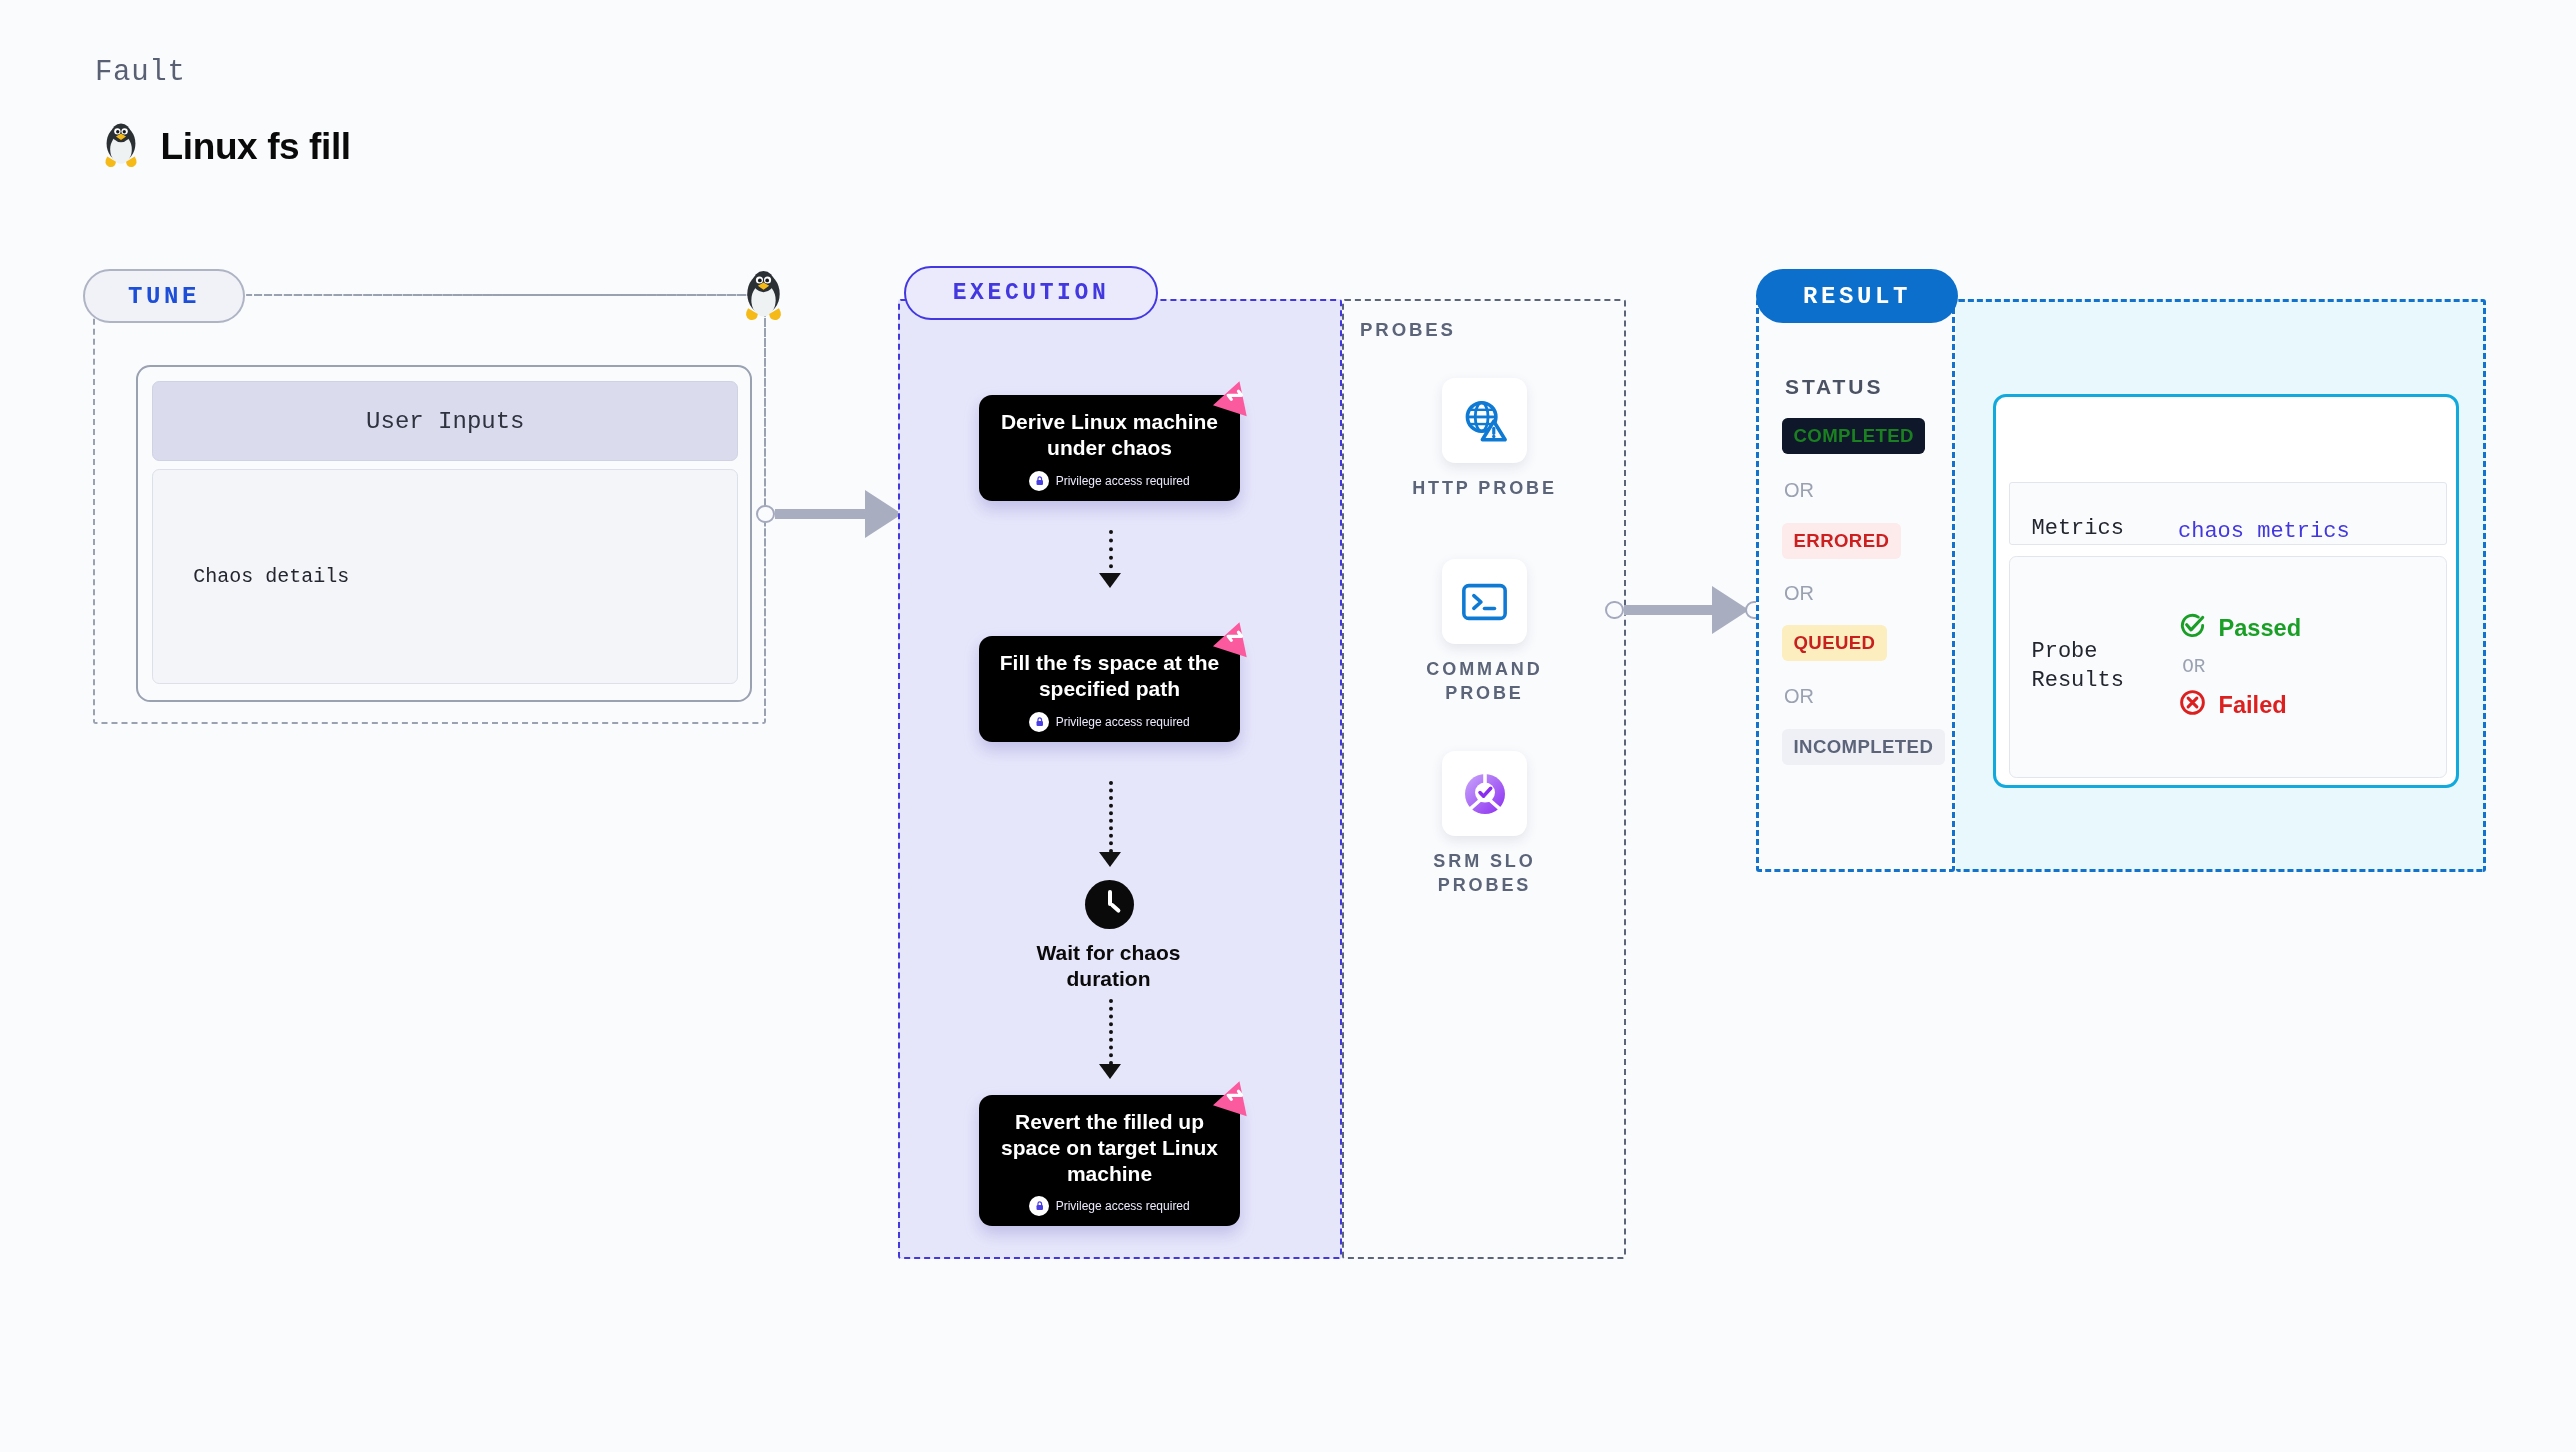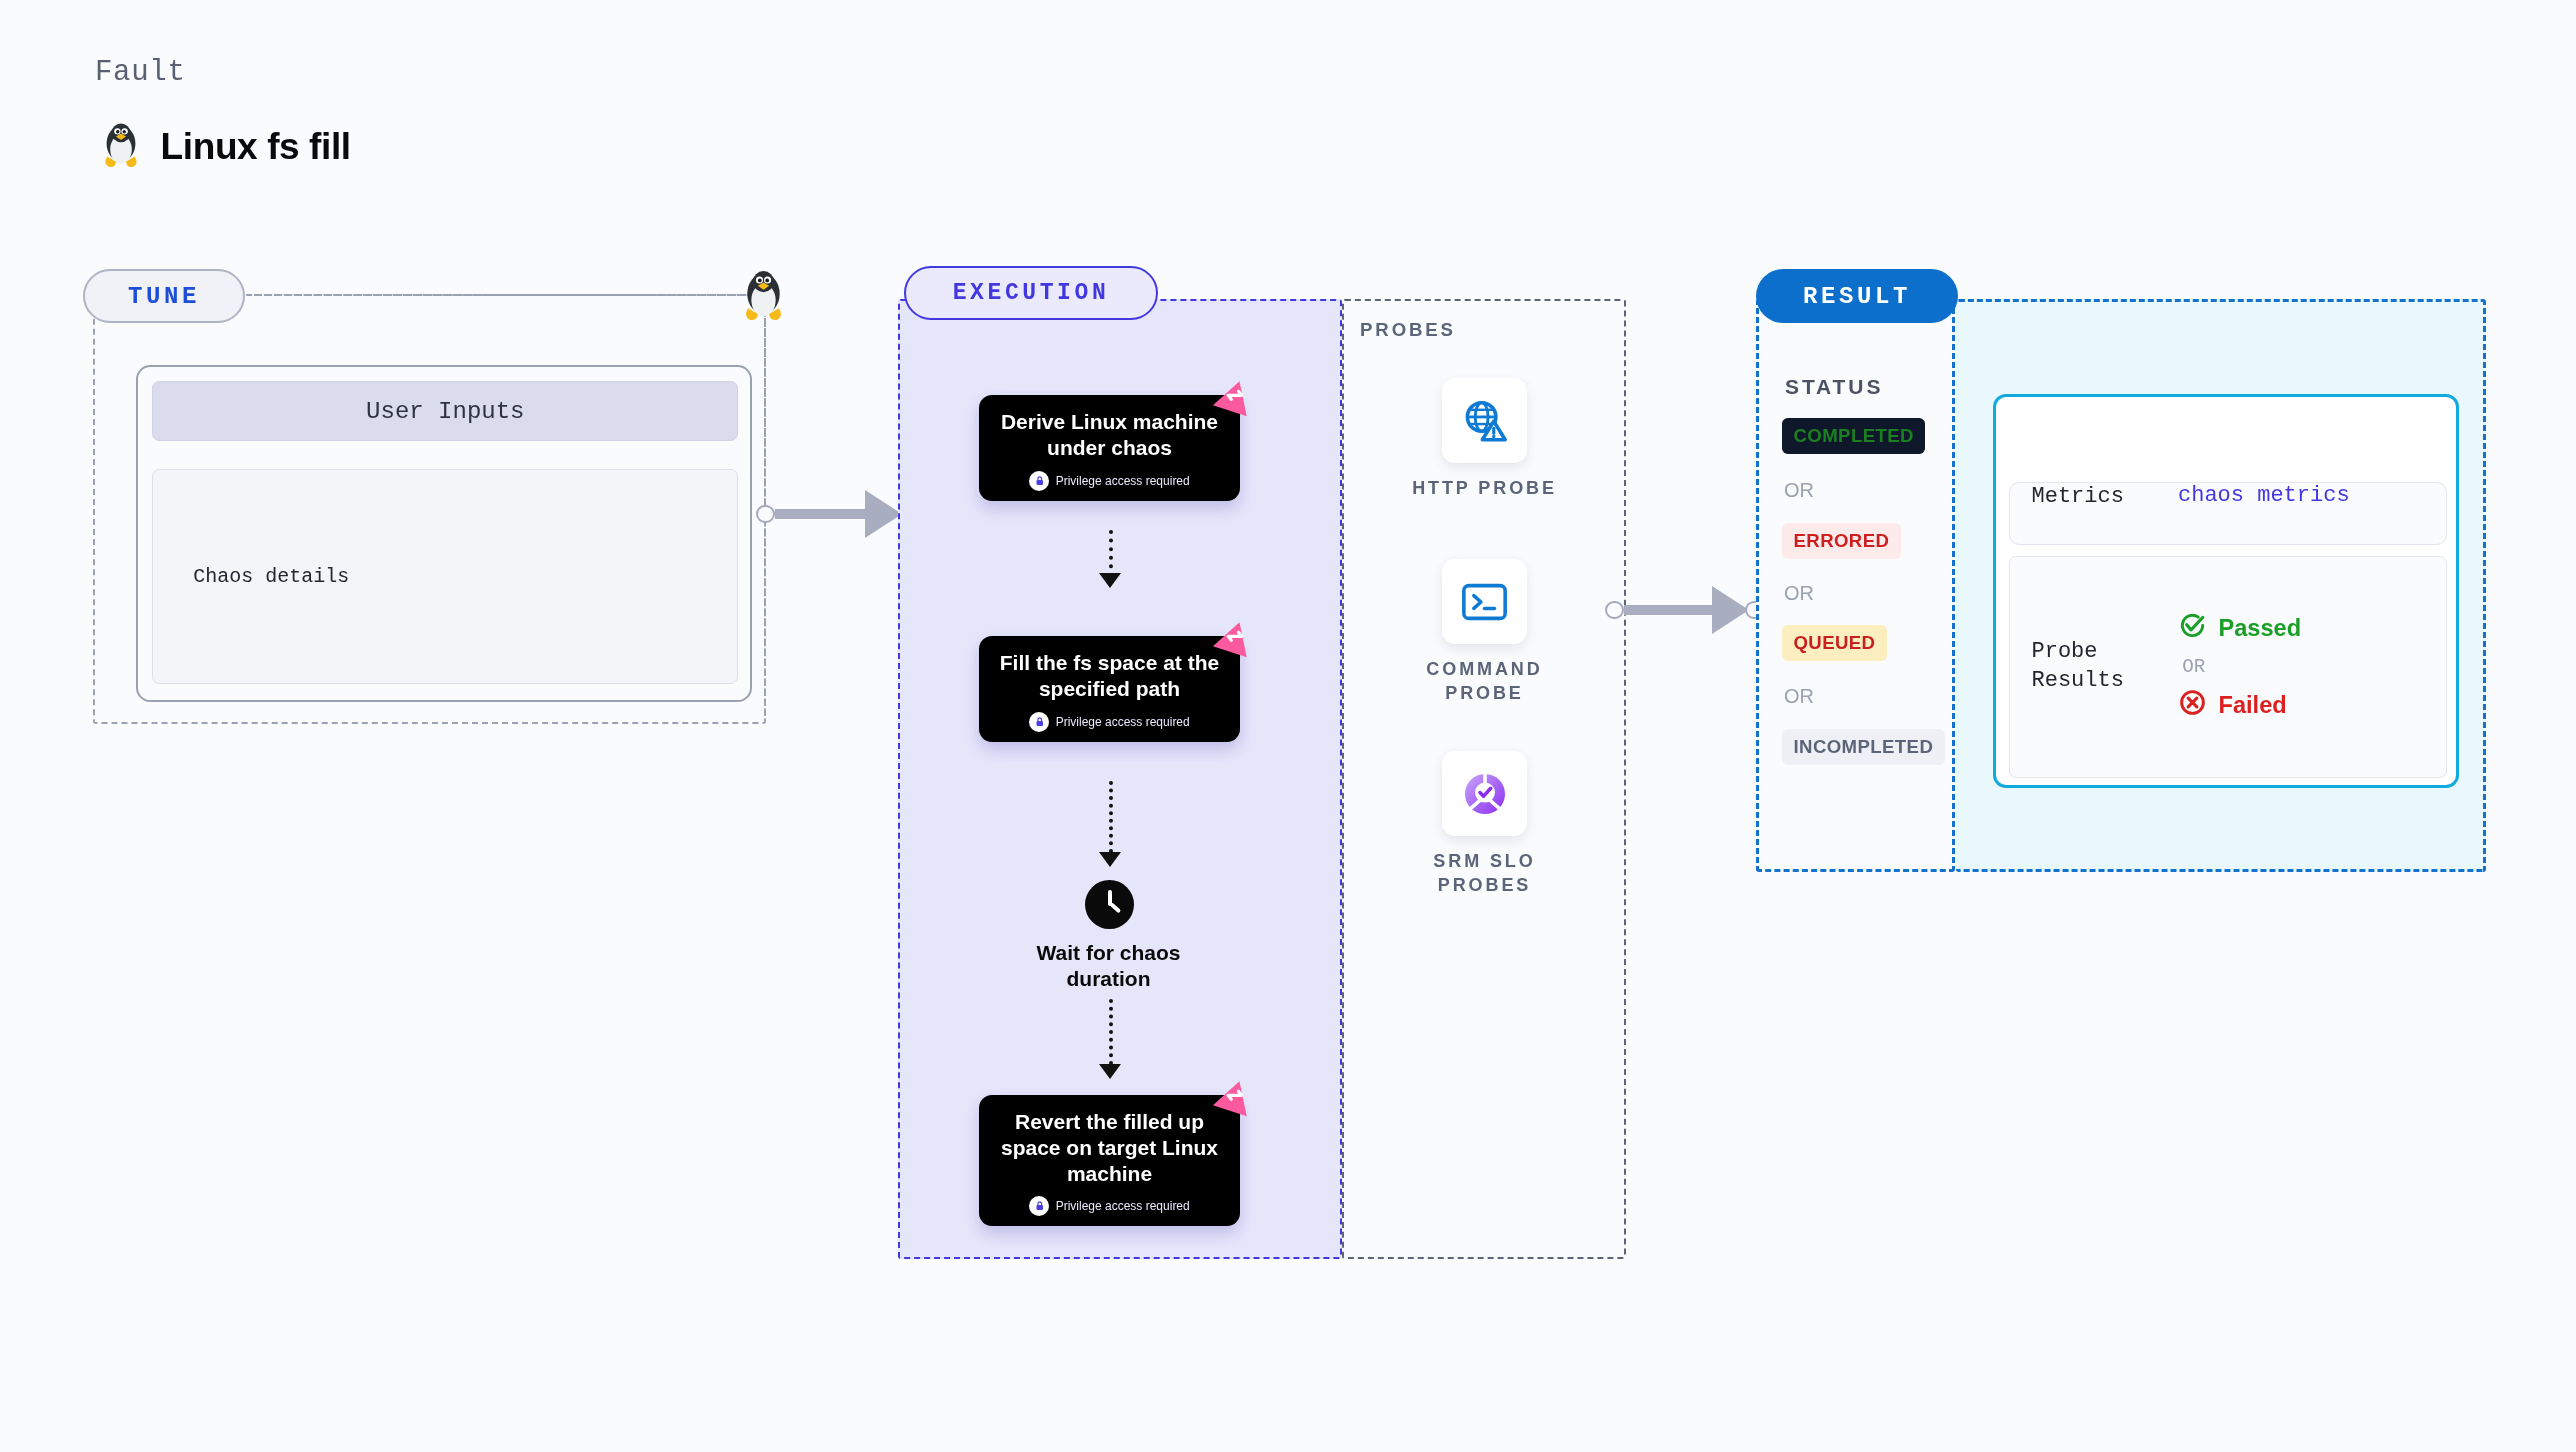--- a/index.html
+++ b/index.html
@@ -43,21 +43,21 @@
   }
   #tune-pill {
     left:83px; top:269px; width:162px; height:54px;
     background:#f1f2f7; border:2.1px solid #aeb4c4; color:#1d4ed8; font-size:24px;
   }
   #tune-inner {
     position:absolute; left:136px; top:365px; width:616px; height:337px;
     background:#fafbfd; border:2.1px solid #9aa1b1; border-radius:14.3px;
   }
   #user-inputs-header {
-    position:absolute; left:14.3px; top:14.3px; width:586px; height:60px;
+    position:absolute; left:14.3px; top:14.3px; width:586px; height:80px;
     background:#dadced; border:0.7px solid #cfd2e4; border-radius:7.2px;
     display:flex; align-items:center; justify-content:center;
     font-family:"Liberation Mono", monospace; font-size:24px; color:#2f3340;
   }
   #chaos-details-box {
     position:absolute; left:14.3px; top:102px; width:586px; height:215px;
     background:#f4f5f9; border:0.7px solid #dde0ea; border-radius:7.2px;
     display:flex; align-items:center;
   }
   #chaos-details-label {
@@ -208,22 +208,22 @@
     background:#ffffff; border:3.6px solid #12aadd; border-radius:13px;
   }
   #output-header {
     position:absolute; left:13px; top:13px; width:438px; height:57px;
     background:#dadced; border-radius:7.2px;
     display:flex; align-items:center; justify-content:center;
     font-family:"Liberation Mono", monospace; font-size:24px; color:#4b5263;
   }
   #metrics-row {
     position:absolute; left:13px; top:85px; width:438px; height:63px;
-    background:#fafbfd; border:0.7px solid #e2e5ee; border-radius:10px;
-    display:flex; align-items:flex-start;
+    background:#fafbfd; border:0.7px solid #e2e5ee; border-radius:3px;
+    display:flex; align-items:flex-end;
   }
   .out-key {
     width:168px; padding-left:21.5px;
     font-family:"Liberation Mono", monospace; font-size:22px; color:#23262f;
     line-height:1.3;
   }
   .out-val-link {
     font-family:"Liberation Mono", monospace; font-size:22px; color:#4338e0;
   }
   #probe-results-row {

